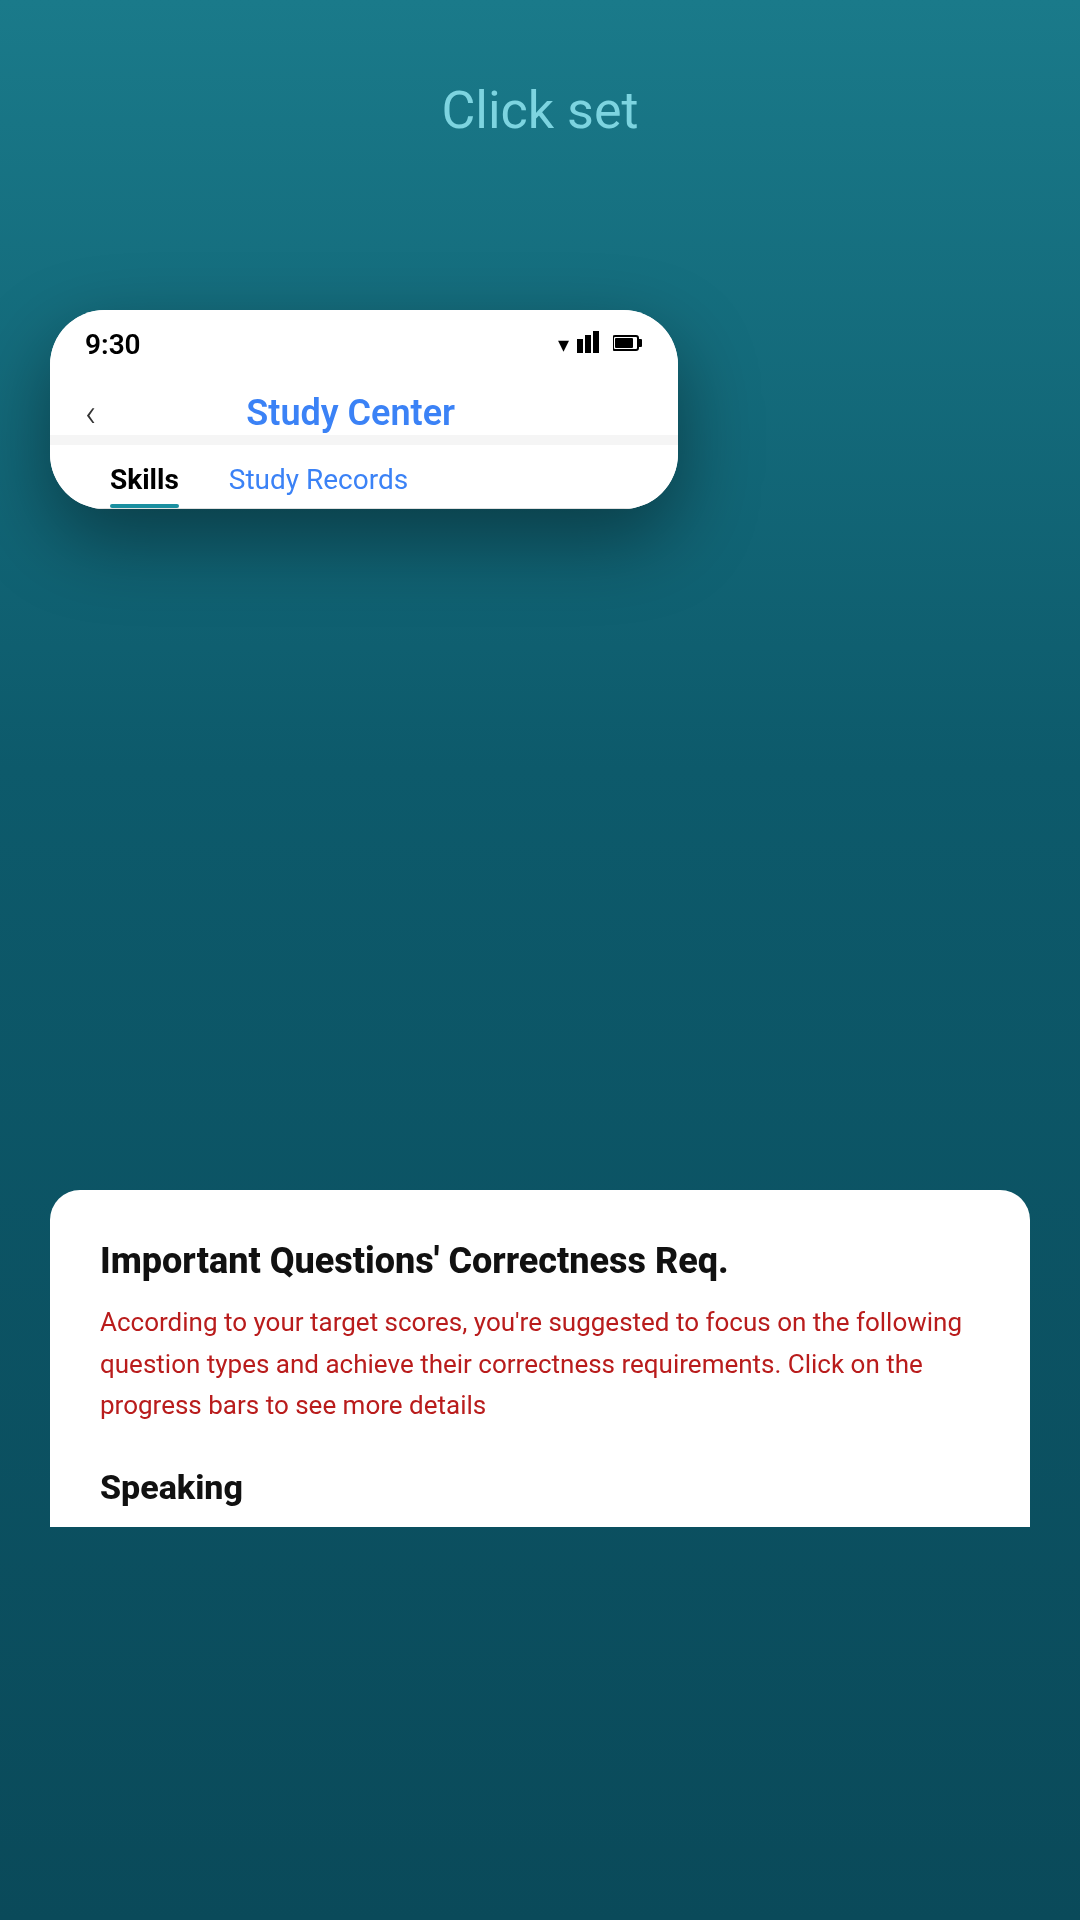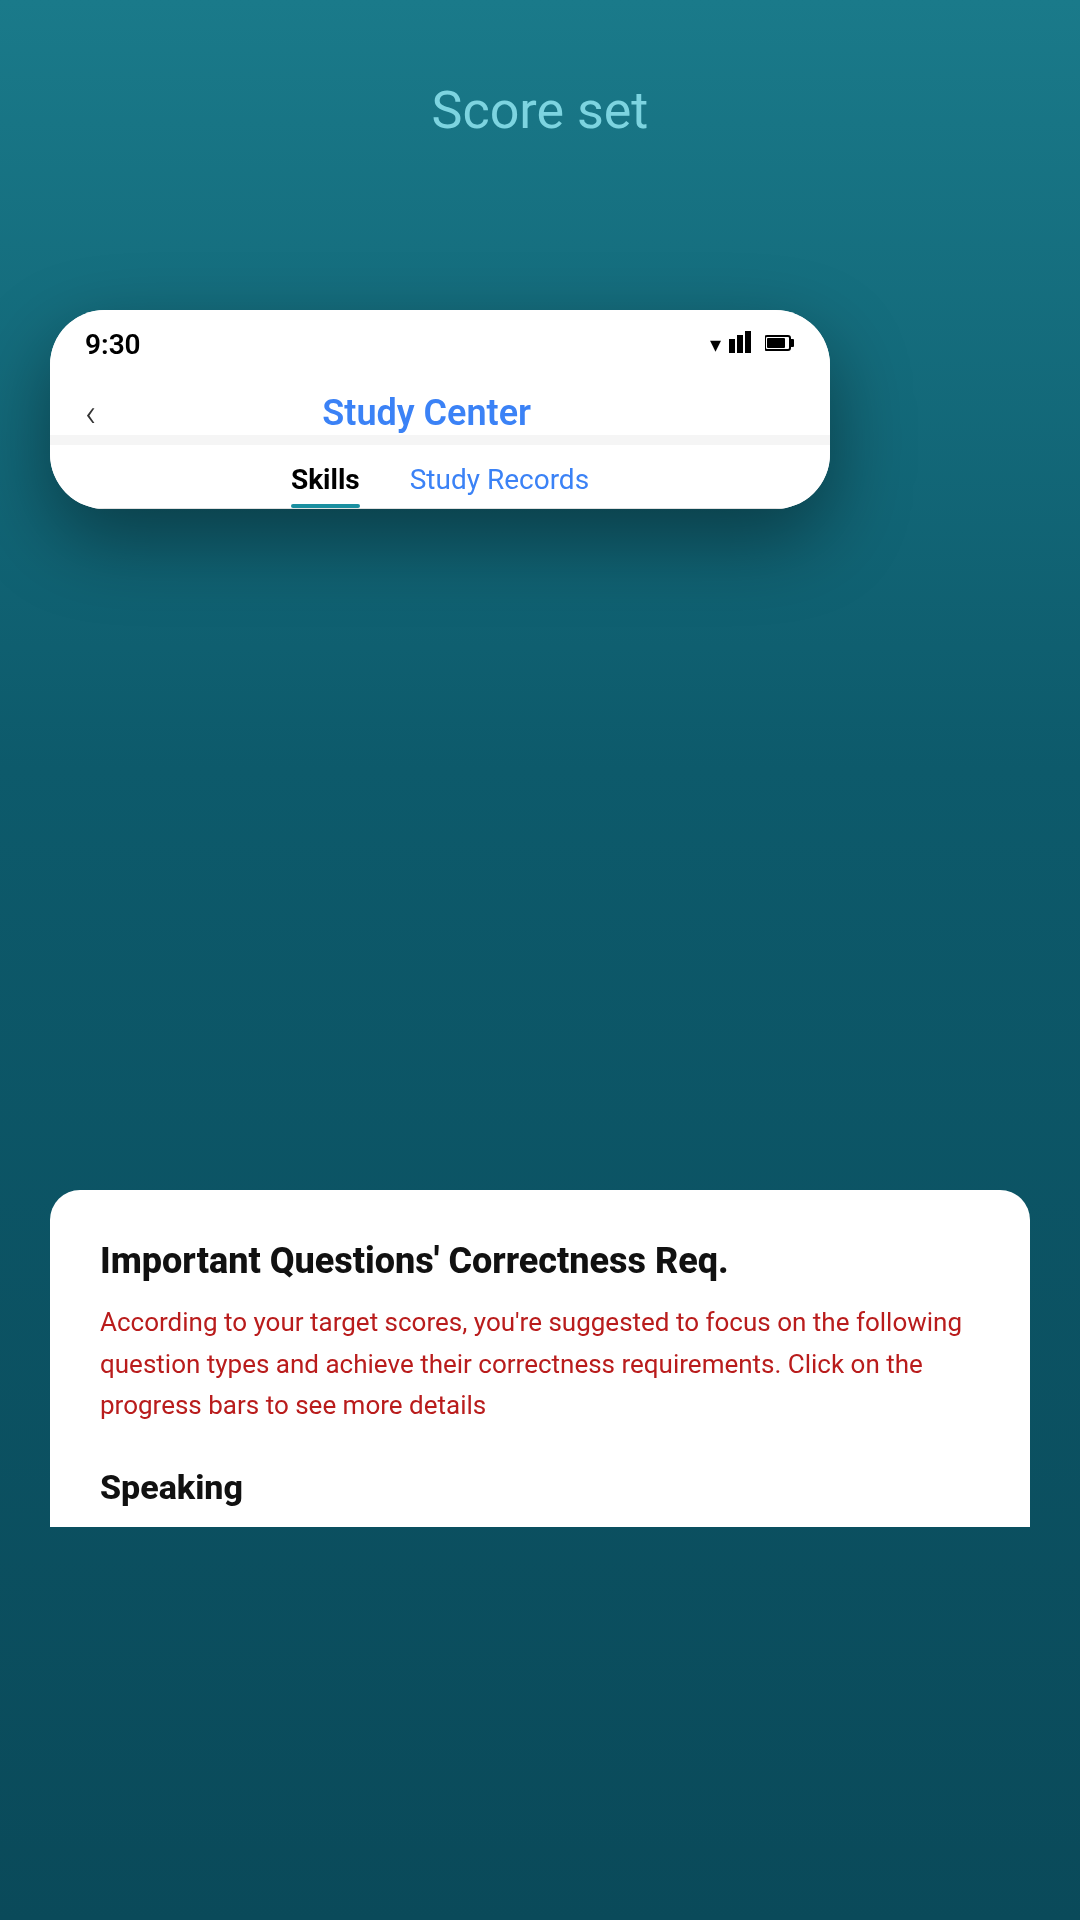--- a/index.html
+++ b/index.html
@@ -32,21 +32,21 @@
       font-weight: 800;
       color: white;
       line-height: 1.1;
     }
 
     
     .phone-mockup {
       position: absolute;
       top: 310px;
       left: 50px;
-      width: 780px;
+      width: 628px;
       background: #f5f5f5;
       border-radius: 55px;
       overflow: hidden;
       box-shadow: 0 30px 80px rgba(0,0,0,0.4);
     }
 
     
     .status-bar {
       background: white;
       padding: 18px 35px 10px;
@@ -97,21 +97,20 @@
       margin-right: 58px;
     }
 
     
     .tab-bar {
       background: white;
       display: flex;
       padding: 0 35px;
       border-bottom: 1px solid #e0e0e0;
       margin-top: 10px;
-      justify-content: center;
     }
 
     .tab-item {
       padding: 18px 25px 12px;
       font-size: 28px;
       color: #3b82f6;
       cursor: pointer;
       position: relative;
     }
 
@@ -160,21 +159,21 @@
       font-size: 34px;
       font-weight: 800;
       color: #111;
       margin-top: 7px;
     }
   </style>
 </head>
 <body>
 
 <div class="hero-header">
-  <div class="hero-subtitle">Score set</div>
+  <div class="hero-subtitle">Click set</div>
 </div>
 
 <div class="phone-mockup">
 
   <div class="status-bar">
     <span class="status-time">9:30</span>
     <div class="status-icons">
       <span class="wifi-icon">▾</span>
       <span class="signal-icon">
         <svg width="28" height="22" viewBox="0 0 28 22">

